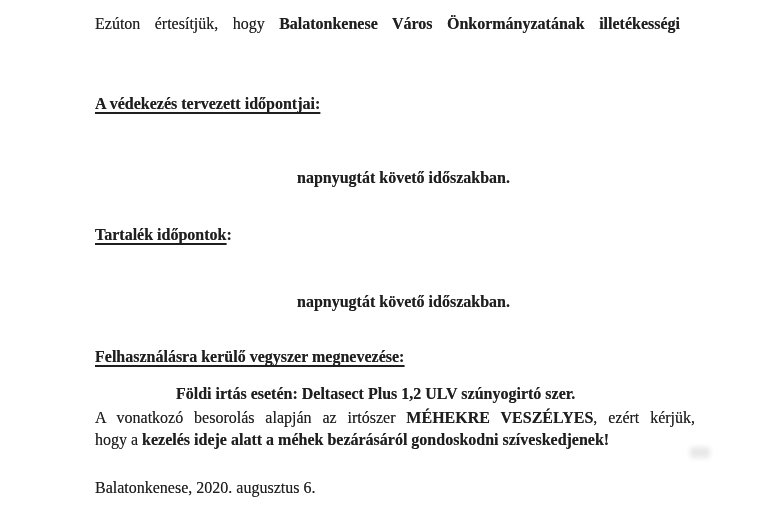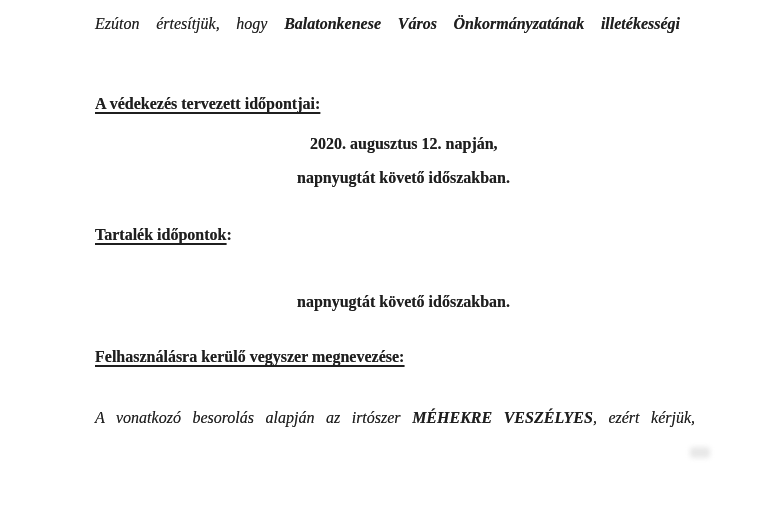--- a/index.html
+++ b/index.html
@@ -27,21 +27,20 @@
     text-underline-offset: 3px;
     text-decoration-skip-ink: none;
   }
   .intro {
     left: 95px; top: 13px; width: 585px;
     line-height: 21px;
   }
   .jline {
     text-align: justify;
     text-align-last: justify;
-    font-style: italic;
   }
   .heading1 { left: 95px; top: 95px; }
   .date1    { left: 310px; top: 135px; }
   .time1    { left: 297px; top: 169px; }
   .backup-label { left: 95px;  top: 226px; }
   .backup-value { left: 275px; top: 226px; }
   .date2    { left: 273px; top: 259px; }
   .time2    { left: 297px; top: 293px; }
   .heading2 { left: 95px; top: 348px; }
   .chemical { left: 176px; top: 385px; }
@@ -60,28 +59,30 @@
 </head>
 <body>
 
 <div class="page">
 
   <div class="abs intro">
     <div class="jline"><span>Ezúton értesítjük, hogy</span> <span class="b">Balatonkenese Város Önkormányzatának illetékességi</span></div>
   </div>
 
   <div class="abs heading1 b u">A védekezés tervezett időpontjai:</div>
-  <div class="abs date1 b">2020. augusztus 12. napján,</div>
   <div class="abs time1 b">napnyugtát követő időszakban.</div>
 
   <div class="abs backup-label b"><span class="u">Tartalék időpontok</span><span>:</span></div>
   <div class="abs time2 b">napnyugtát követő időszakban.</div>
 
   <div class="abs heading2 b u">Felhasználásra kerülő vegyszer megnevezése:</div>
+  <div class="abs chemical b">Földi irtás esetén: Deltasect Plus 1,2 ULV szúnyogirtó szer.</div>
 
   <div class="abs warning">
     <div class="jline"><span>A vonatkozó besorolás alapján az irtószer</span> <span class="b">MÉHEKRE VESZÉLYES</span><span>, ezért kérjük,</span></div>
+    <div><span>hogy a</span> <span class="b">kezelés ideje alatt a méhek bezárásáról gondoskodni szíveskedjenek!</span></div>
   </div>
 
+  <div class="abs footer">Balatonkenese, 2020. augusztus 6.</div>
 
   <div class="abs scan-smudge"></div>
 
 </div>
 
 </body></html>

